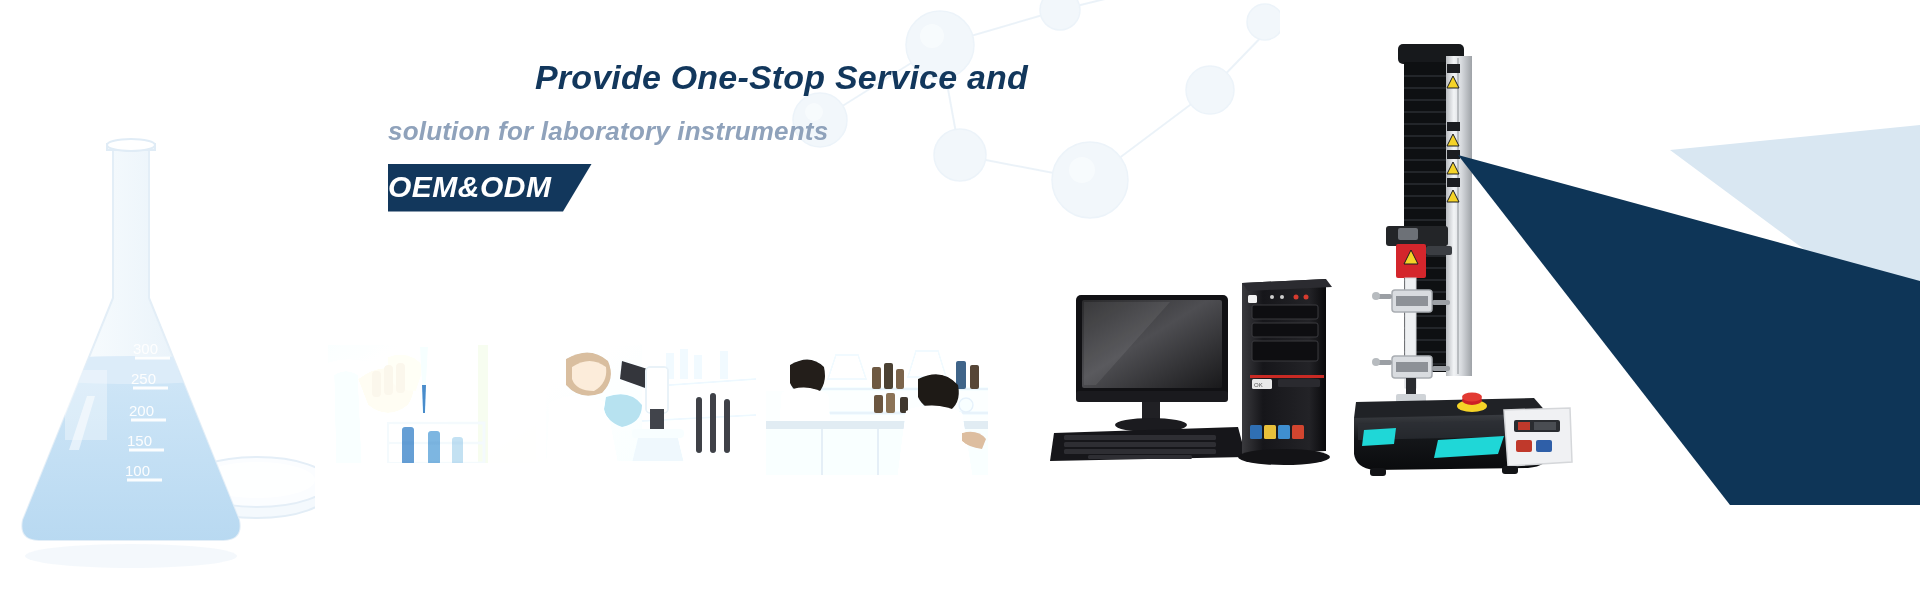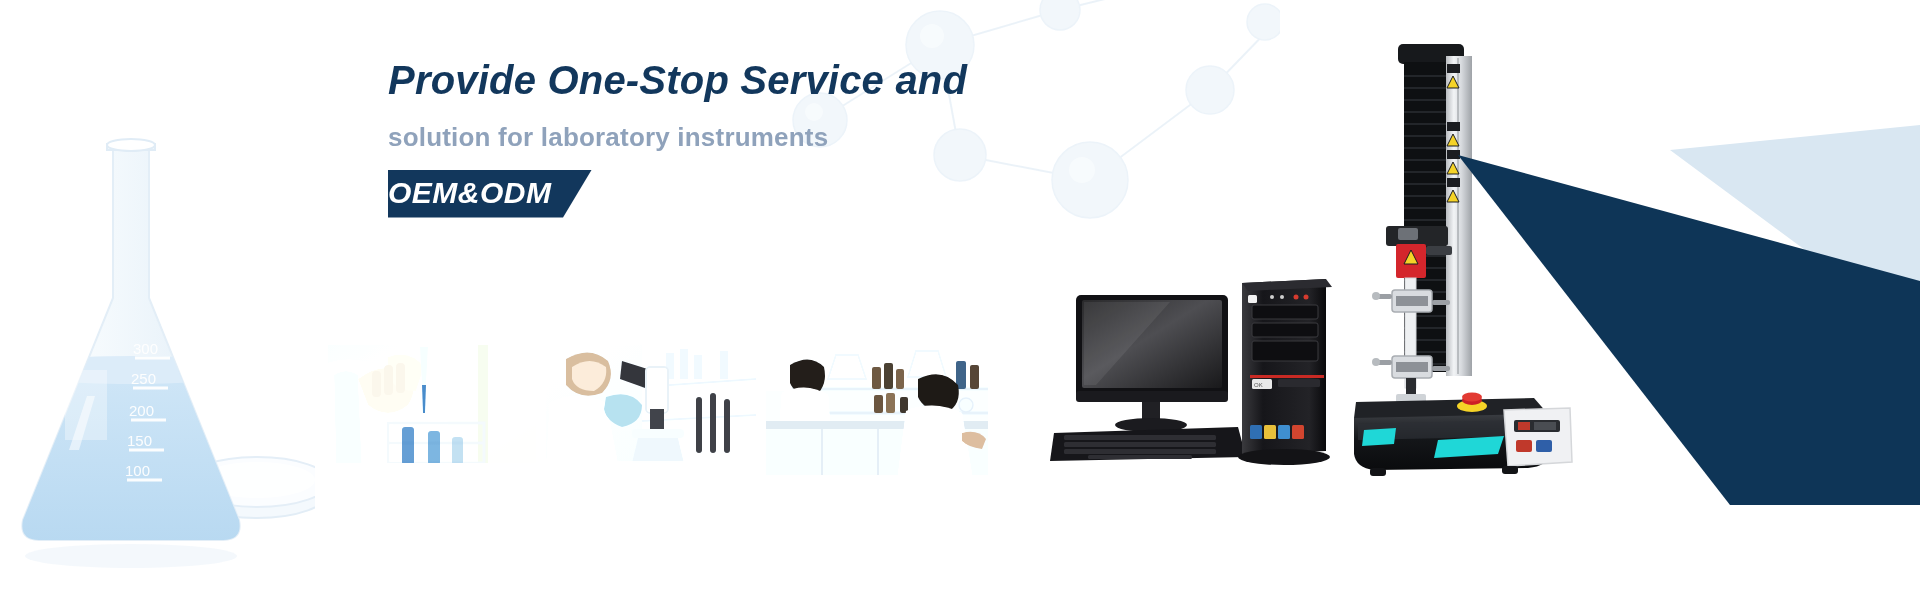--- a/index.html
+++ b/index.html
@@ -30,32 +30,34 @@
     pointer-events:none;
   }
 
   
   .copy{
     position:absolute;
     left:388px; top:60px;
     width:640px;
   }
   .headline-1{
-    font-size:40px;
+    font-size:34px;
     font-weight:bold;
     font-style:italic;
     color:#12375c;
     letter-spacing:.2px;
     line-height:1.0;
     margin:0 0 24px 0;
     white-space:nowrap;
+    text-align:right;
   }
   .headline-2{
     font-size:26px;
     font-weight:bold;
+    font-style:italic;
     color:#8fa2bb;
     letter-spacing:.2px;
     line-height:1.0;
     margin:0 0 20px 0;
     white-space:nowrap;
   }
   .badge{
     position:relative;
     display:inline-block;
     padding:7px 40px 9px 0;

